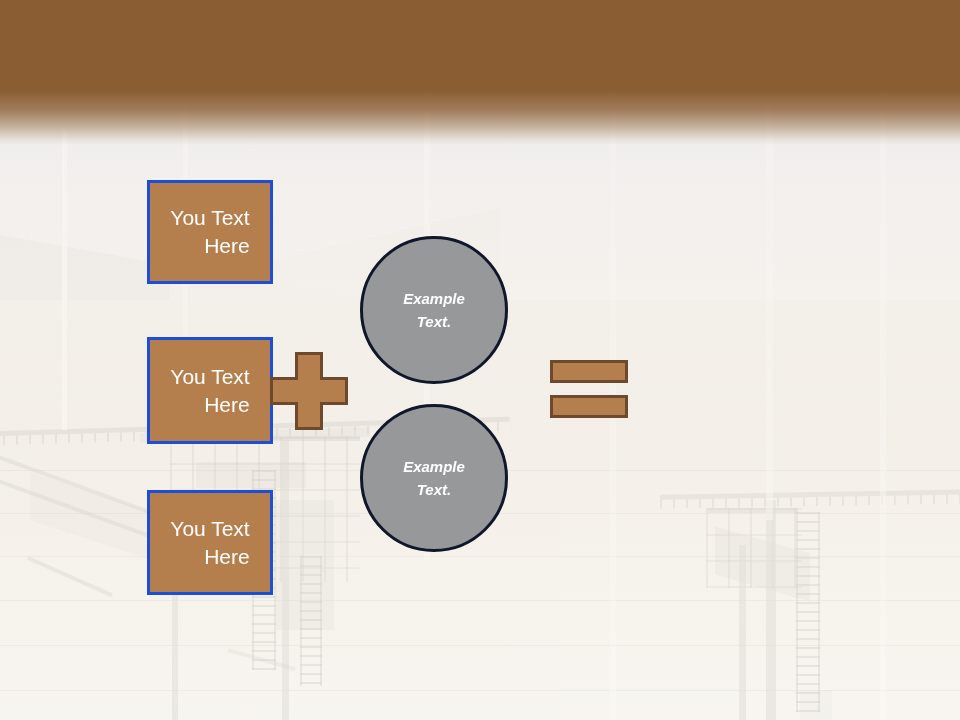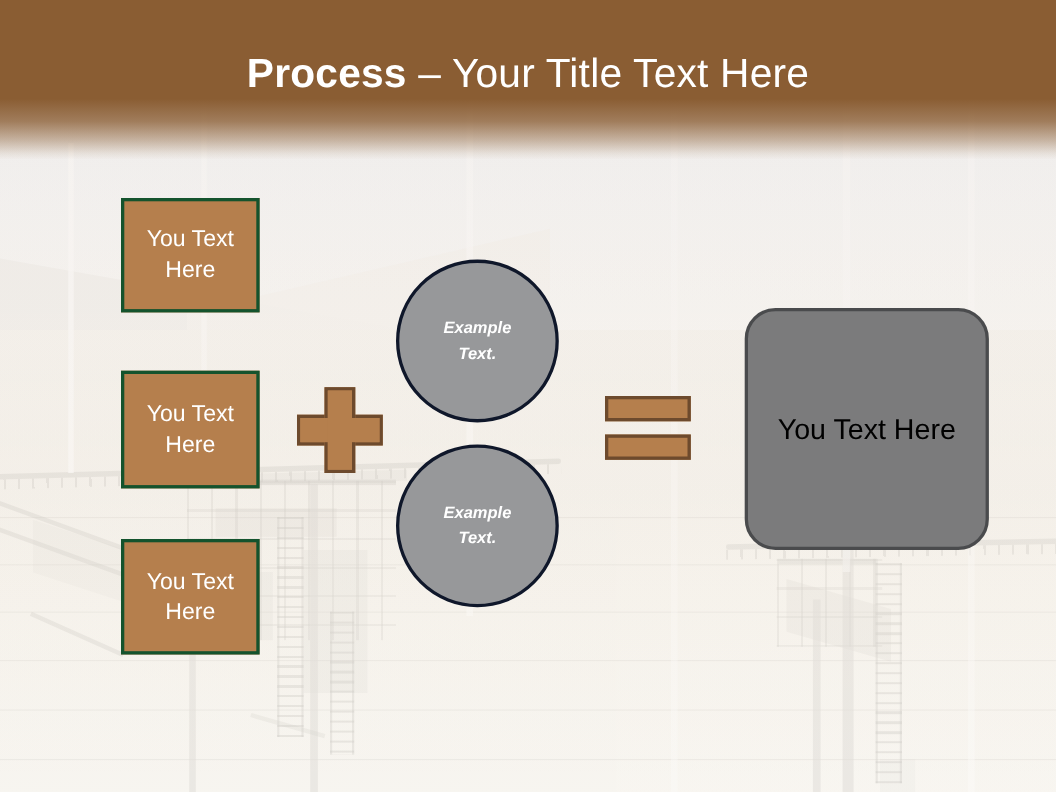--- a/index.html
+++ b/index.html
@@ -178,28 +178,29 @@
     white-space: nowrap;
   }
   .title-strong { font-weight: bold; }
   .title-rest   { font-weight: normal; }
 
   
   .shape-box {
     position: absolute;
     box-sizing: border-box;
     background: #b57f4d;
-    border: 3px solid #14532d;
+    border: 3px solid #1d4ed8;
     color: #ffffff;
     display: flex;
     align-items: center;
     justify-content: center;
-    text-align: center;
+    text-align: right;
     font-size: 21px;
     line-height: 28px;
+    margin-left: 37px;
   }
 
   .shape-circle {
     position: absolute;
     box-sizing: border-box;
     background: #97989a;
     border: 3px solid #0f172a;
     border-radius: 50%;
     color: #ffffff;
     display: flex;
@@ -316,21 +317,20 @@
     <div class="bg-pole-bright" style="left:424px; top:0px;   width:6px; height:560px; opacity:.75;"></div>
     <div class="bg-pole-bright" style="left:610px; top:0px;   width:6px; height:720px; opacity:.55;"></div>
     <div class="bg-pole-bright" style="left:766px; top:0px;   width:7px; height:520px; opacity:.65;"></div>
     <div class="bg-pole-bright" style="left:880px; top:0px;   width:6px; height:720px; opacity:.6;"></div>
 
     <div class="bg-wash"></div>
     <div class="bg-warm"></div>
   </div>
 
   <div class="title-band"></div>
-  <div class="title-text"><span class="title-strong">Process</span><span class="title-rest"> – Your Title Text Here</span></div>
 
   <div class="shape-box" style="left:110px; top:180px; width:126px; height:104px;">You Text<br>Here</div>
 
   <div class="shape-box" style="left:110px; top:337px; width:126px; height:107px;">You Text<br>Here</div>
 
   <div class="shape-box" style="left:110px; top:490px; width:126px; height:105px;">You Text<br>Here</div>
 
   <div class="op-plus" style="left:270px; top:352px;">
     <div class="pbar pbar-h"></div>
     <div class="pbar pbar-v"></div>
@@ -340,15 +340,14 @@
 
   <div class="shape-circle" style="left:360px; top:236px; width:148px; height:148px;">Example<br>Text.</div>
 
   <div class="shape-circle" style="left:360px; top:404px; width:148px; height:148px;">Example<br>Text.</div>
 
   <div class="op-equals" style="left:550px; top:360px;">
     <div class="ebar ebar-top"></div>
     <div class="ebar ebar-bottom"></div>
   </div>
 
-  <div class="shape-result" style="left:677px; top:280px; width:222px; height:220px;">You Text Here</div>
 
 </div>
 
 </body></html>

